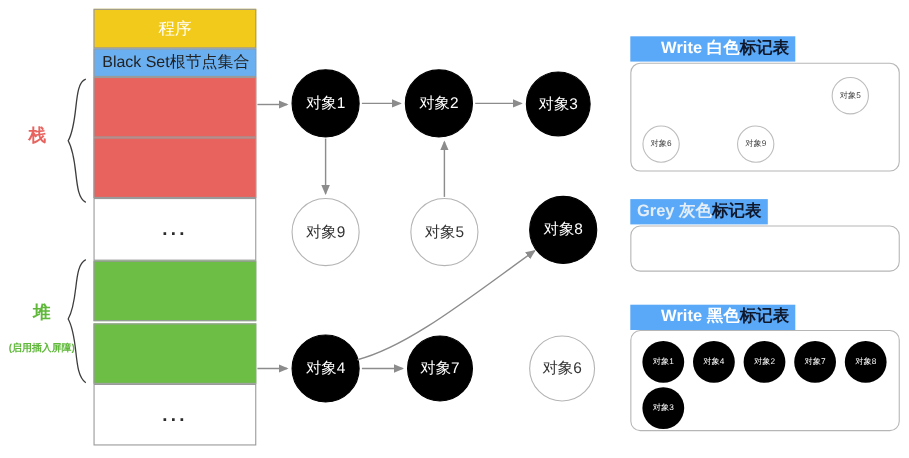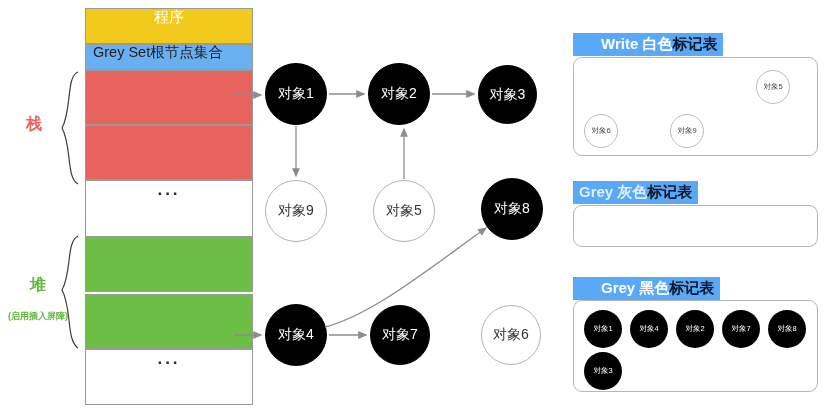--- a/index.html
+++ b/index.html
@@ -15,24 +15,25 @@
     width: 826px;
     height: 416px;
     background: #ffffff;
     overflow: hidden;
   }
 
   
   .mem-cell {
     position: absolute;
     left: 85px;
-    width: 168px;
+    width: 148px;
     box-sizing: border-box;
     border: 1px solid #9a9a9a;
     display: flex;
+    align-items: center;
     justify-content: center;
     font-size: 15px;
     line-height: 1;
   }
   .mem-program {
     background: #f2ca1b;
     color: #ffffff;
     font-size: 15px;
   }
   .mem-rootset {
@@ -134,21 +135,21 @@
 </head>
 <body>
 
 <div id="canvas">
 
   <div class="mem-cell mem-program" style="top:8px;height:36px;">
     <span>程序</span>
   </div>
 
   <div class="mem-cell mem-rootset" style="top:44px;height:26px;">
-    <span>Grey Set根节点集合</span>
+    <span>Black Set根节点集合</span>
   </div>
 
   <div class="mem-cell mem-red" style="top:70px;height:55px;">
     <span></span>
   </div>
 
   <div class="mem-cell mem-red" style="top:125px;height:55px;">
     <span></span>
   </div>
 
@@ -251,21 +252,21 @@
       <span>对象9</span>
     </div>
   </div>
 
   <div class="table-title" style="left:573px;top:181px;">
     <span class="t-strong-dim">Grey 灰色</span><span class="t-rest-dark">标记表</span>
   </div>
   <div class="table-box" style="left:573px;top:205px;width:245px;height:42px;"></div>
 
   <div class="table-title" style="left:573px;top:277px;">
-    <span class="t-strong">Grey 黑色</span><span class="t-rest-dark">标记表</span>
+    <span class="t-strong">Write 黑色</span><span class="t-rest-dark">标记表</span>
   </div>
   <div class="table-box" style="left:573px;top:300px;width:245px;height:92px;">
     <div class="chip black" style="left:10px;top:9px;width:38px;height:38px;">
       <span>对象1</span>
     </div>
     <div class="chip black" style="left:56px;top:9px;width:38px;height:38px;">
       <span>对象4</span>
     </div>
     <div class="chip black" style="left:102px;top:9px;width:38px;height:38px;">
       <span>对象2</span>

